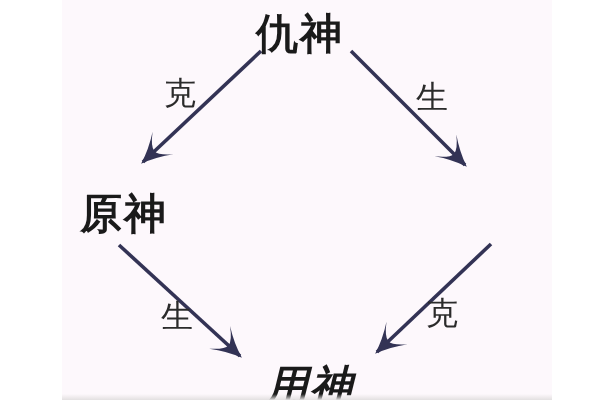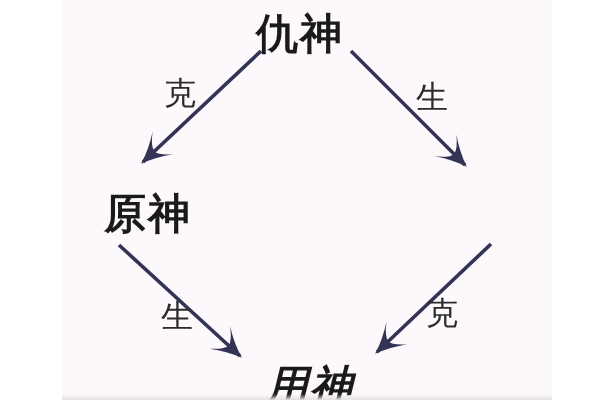--- a/index.html
+++ b/index.html
@@ -52,21 +52,21 @@
     position: absolute;
     transform: translate(-50%, -50%);
     color: #2b2b2b;
     font-family: "Liberation Serif", "DejaVu Serif", serif;
     font-weight: 400;
     font-size: 32px;
     white-space: nowrap;
     line-height: 1;
   }
   .node-top    { left: 300px; top: 34px;  }
-  .node-left   { left: 148px; top: 214px; }
+  .node-left   { left: 124px; top: 214px; }
   .node-right  { left: 476px; top: 214px; }
   .node-bottom { left: 310px; top: 386px; font-style: italic; }
   .label-tl { left: 180px; top: 93px;  }
   .label-tr { left: 432px; top: 97px;  }
   .label-bl { left: 177px; top: 316px; }
   .label-br { left: 442px; top: 313px; }
 </style>
 </head>
 <body>
 

